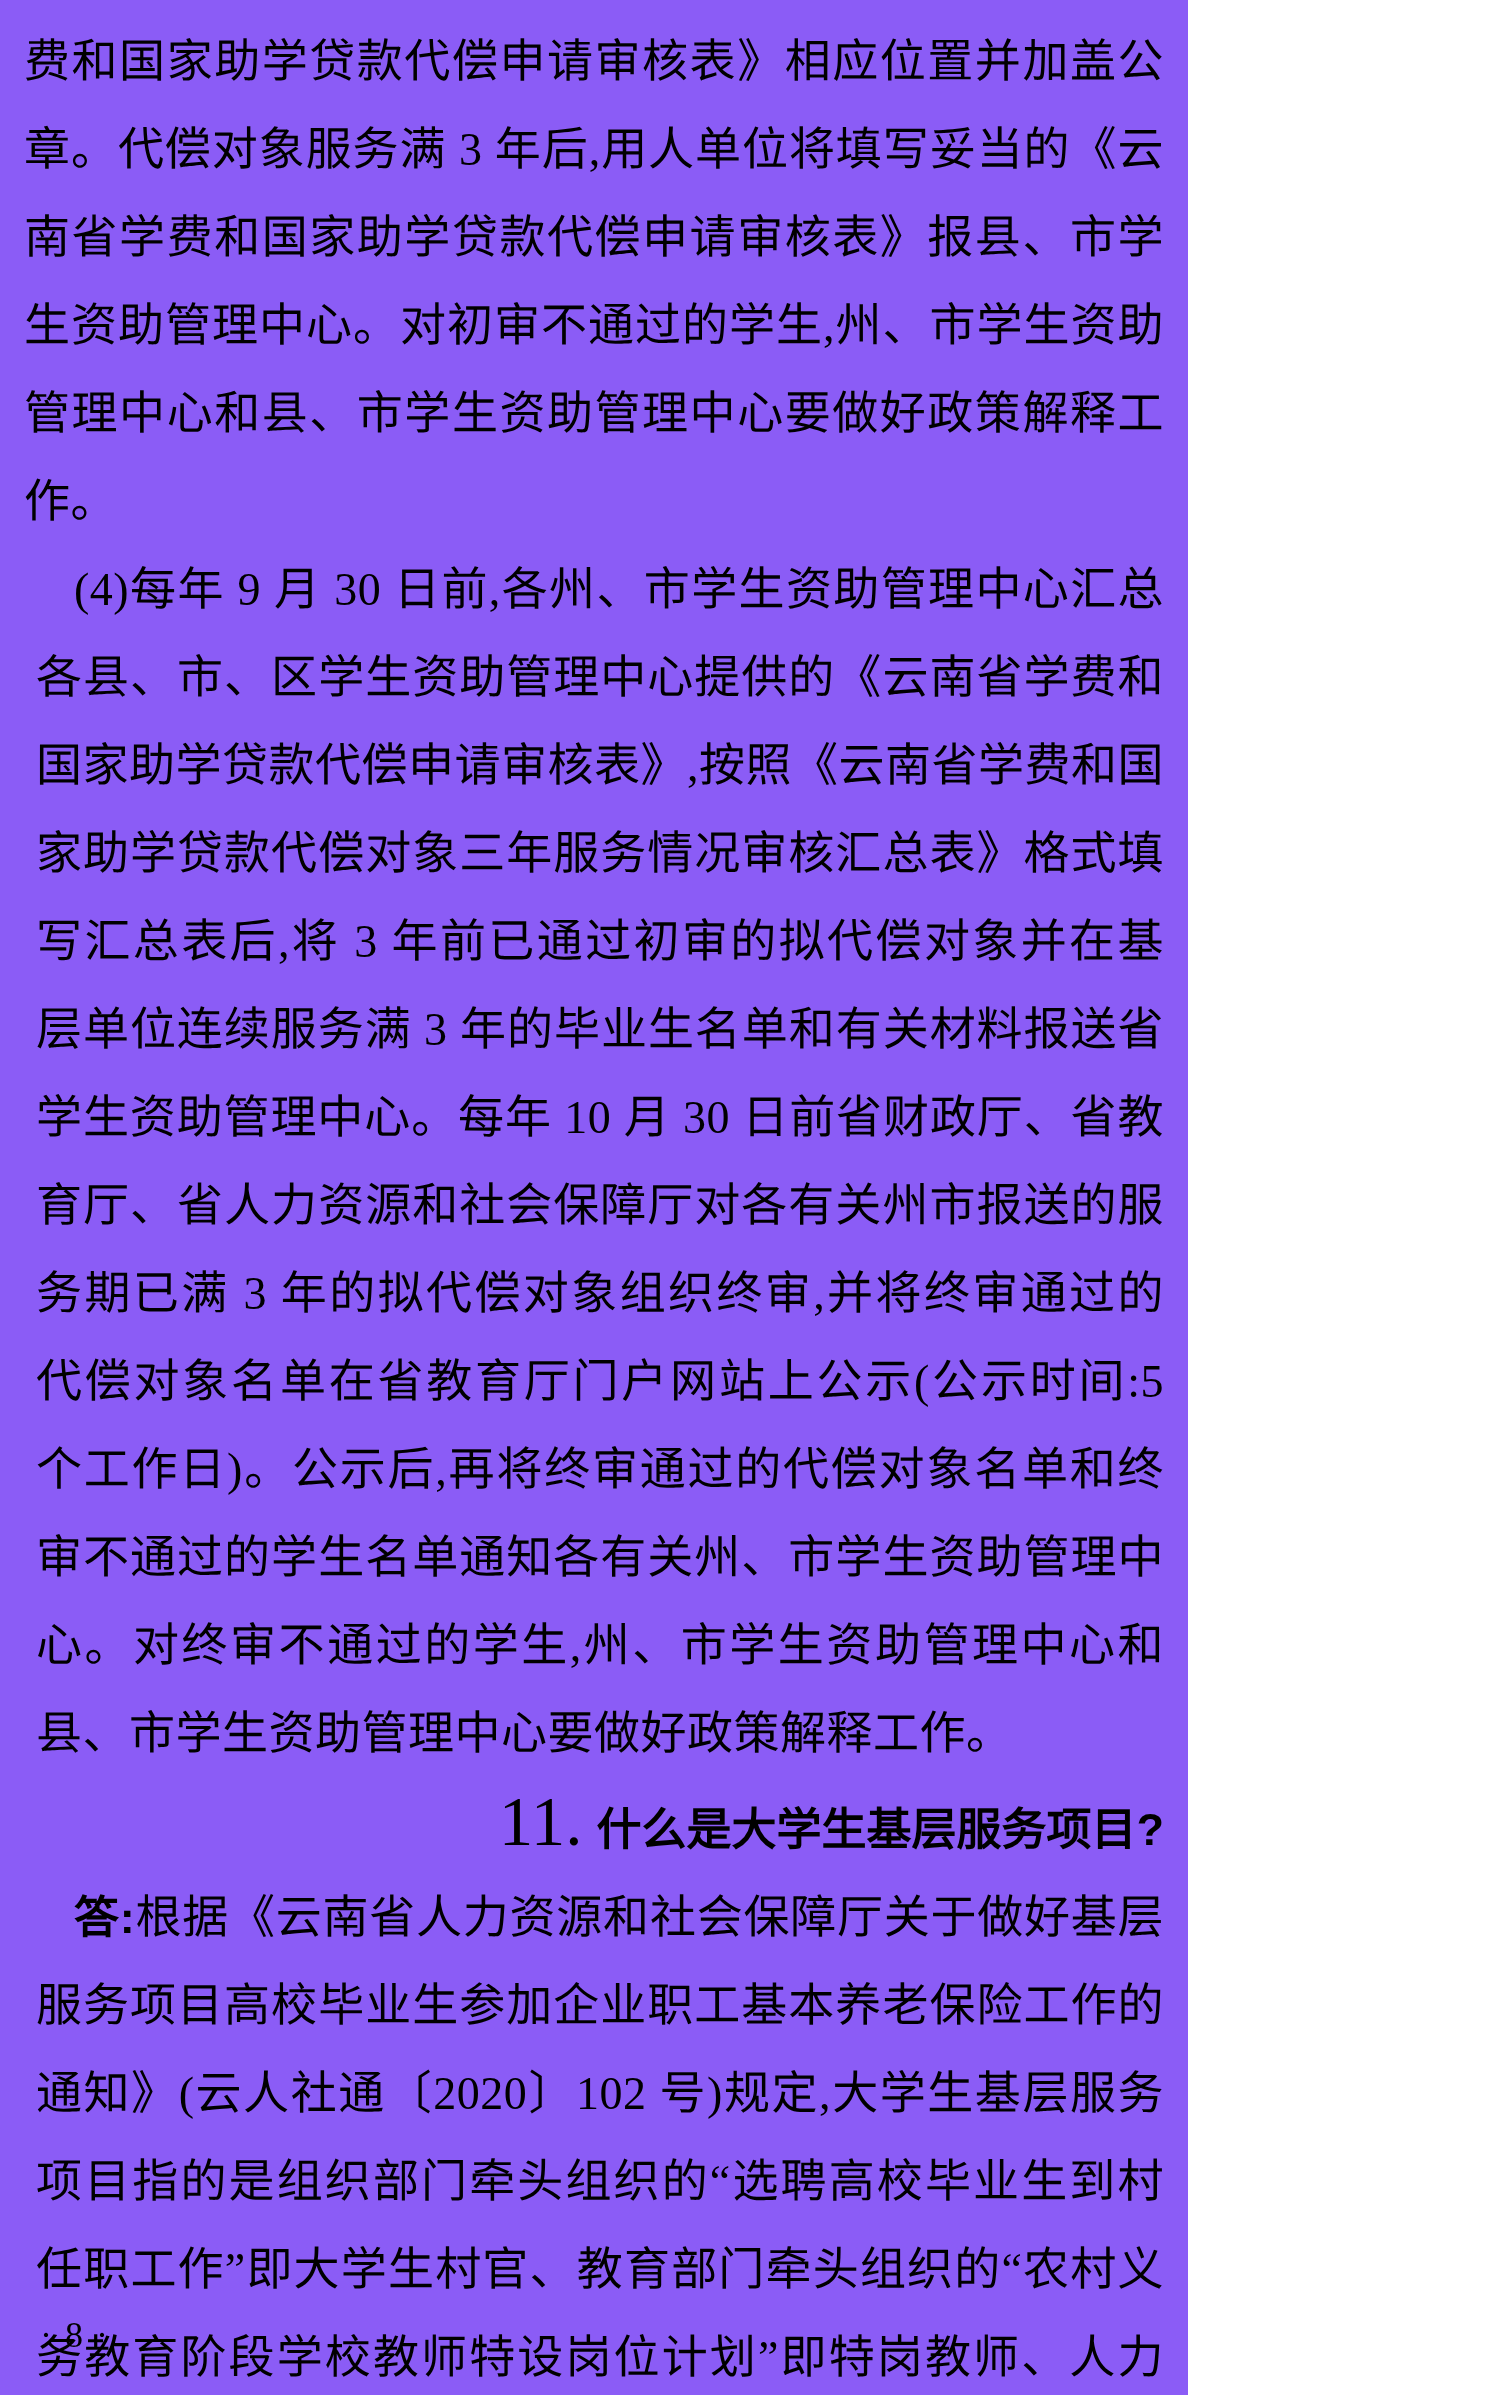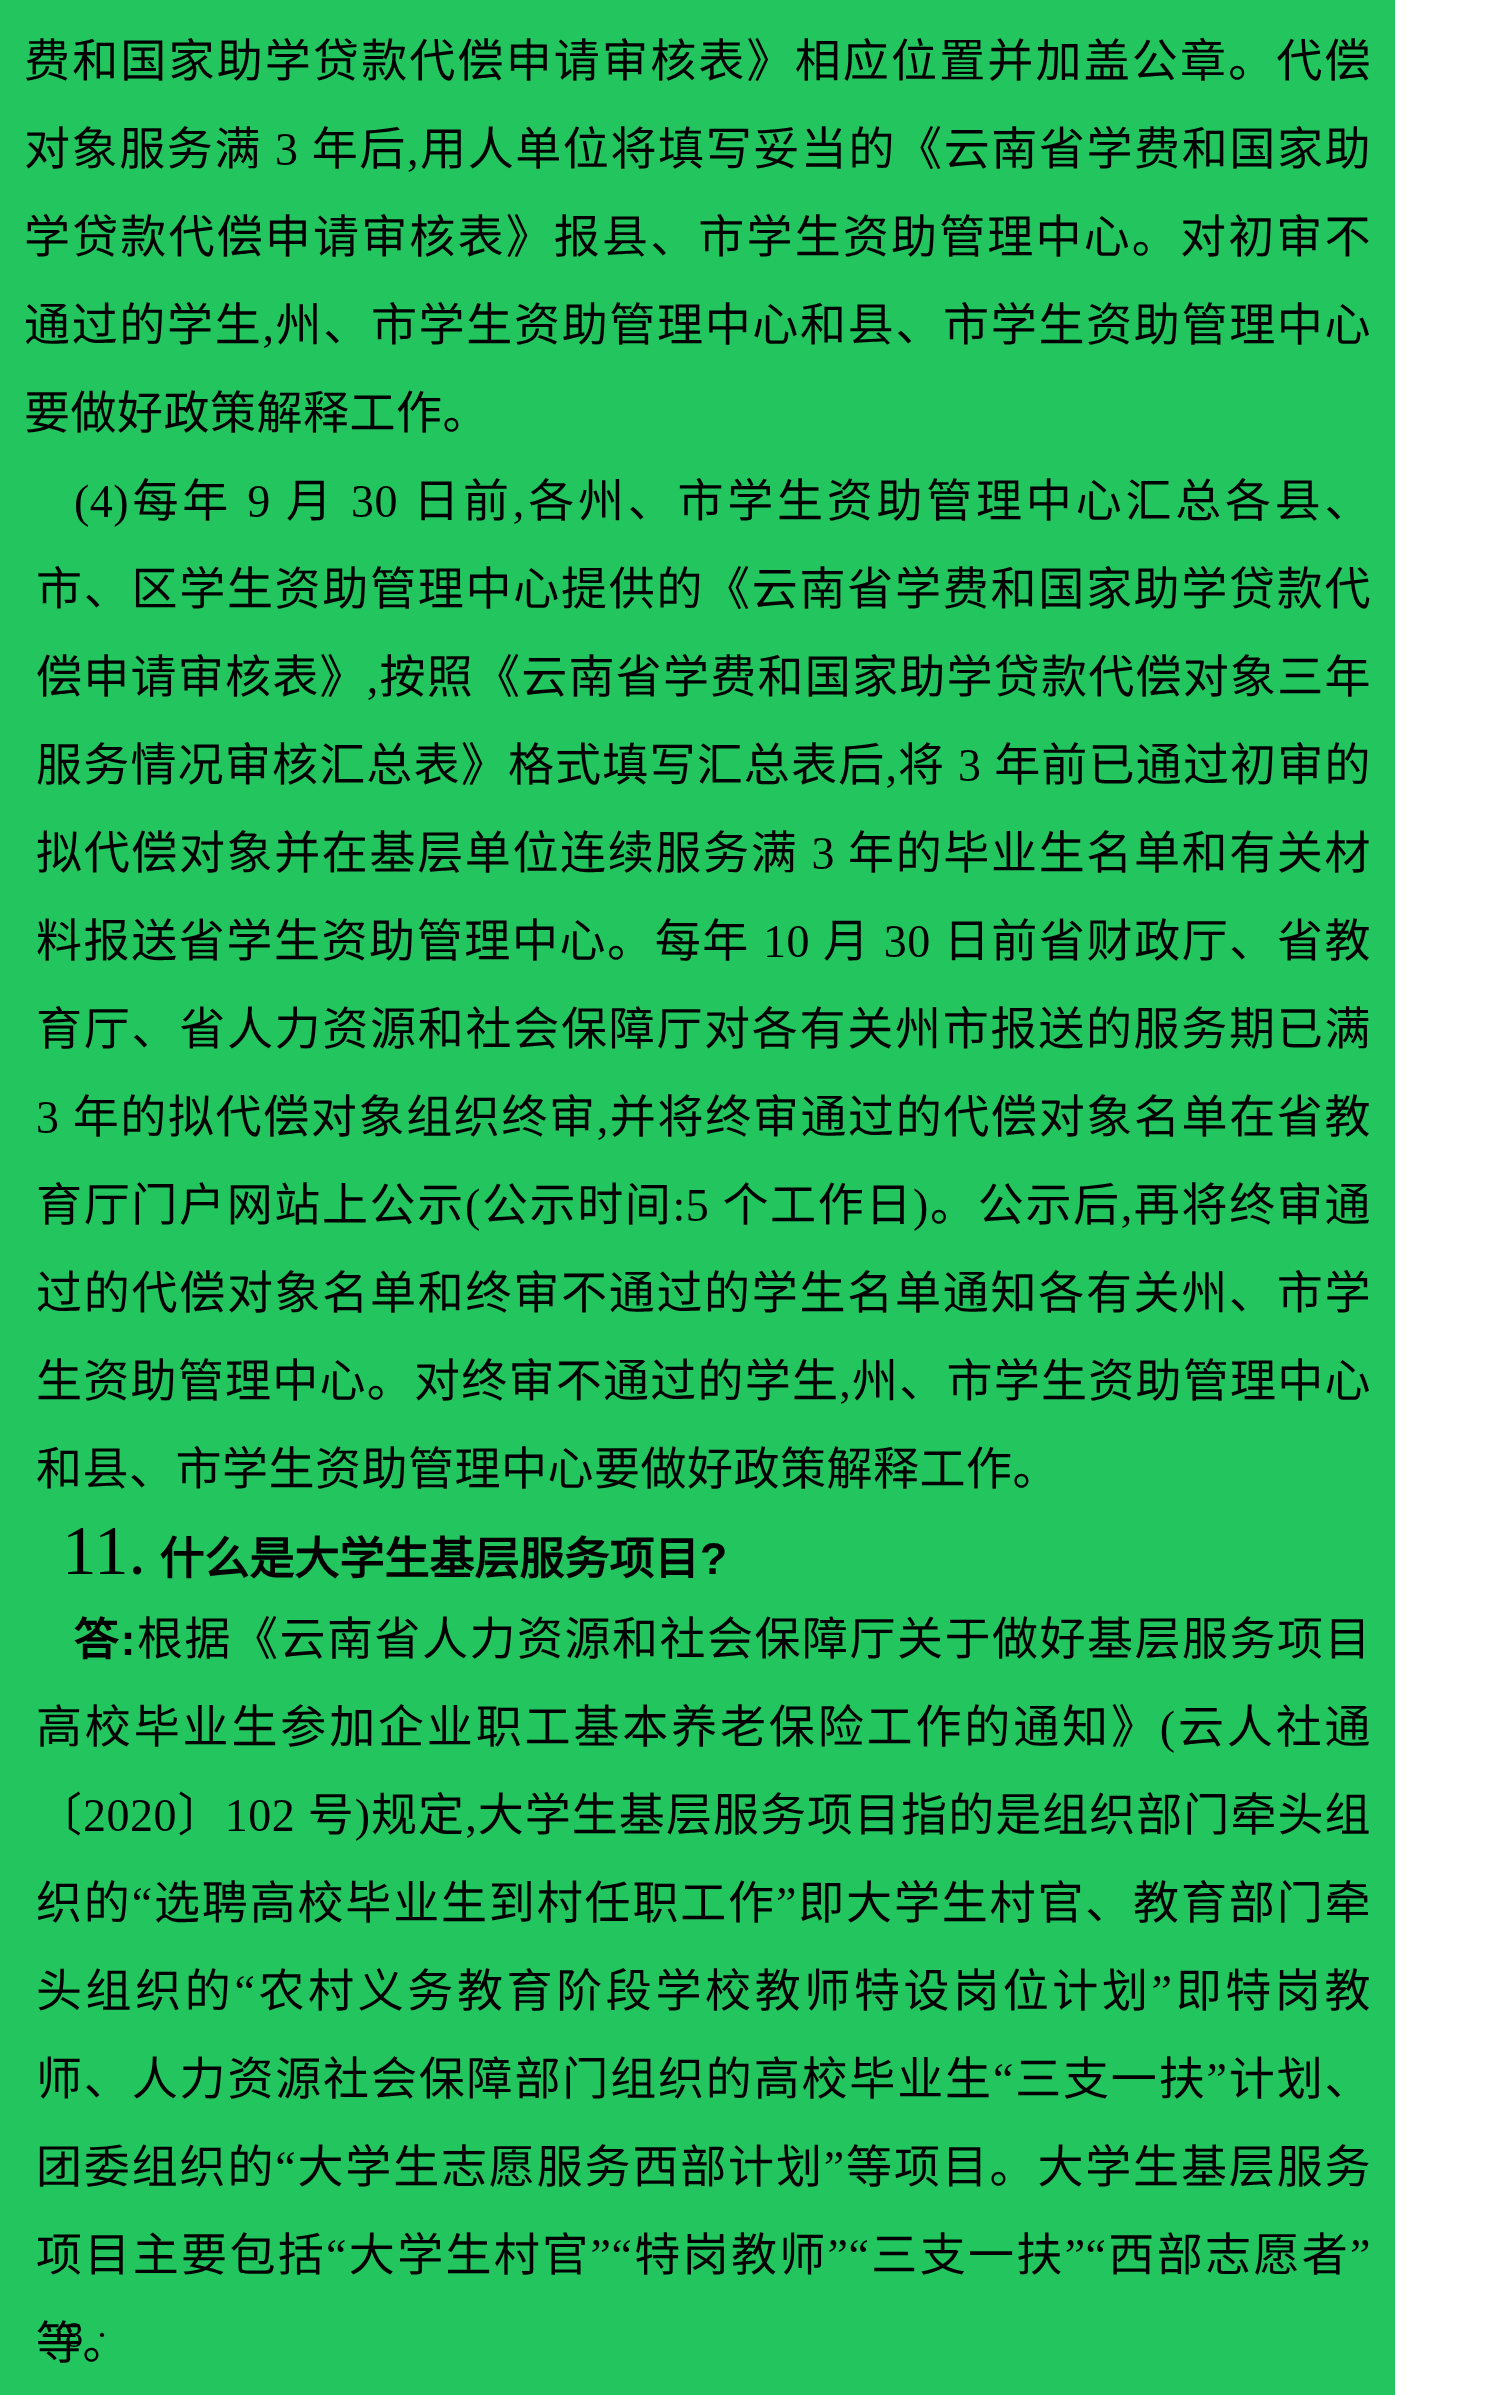--- a/index.html
+++ b/index.html
@@ -1,42 +1,43 @@
 <!DOCTYPE html>
 <html lang="zh-CN"><head>
 <meta charset="utf-8">
 <style>
   * { margin: 0; padding: 0; box-sizing: border-box; }
   html, body { background: #ffffff; }
 
   .page {
     position: relative;
-    width: 1395px;
+    width: 1188px;
     height: 2395px;
-    background: #22c55e;
+    background: #8b5cf6;
     color: #000000;
     font-family: "Liberation Serif", "DejaVu Serif", serif;
     font-size: 46px;
     line-height: 88px;
     padding: 18px 24px 12px 24px;
     overflow: hidden;
   }
 
   .para {
     text-align: justify;
     text-justify: inter-character;
     letter-spacing: 0.5px;
   }
 
   .indent { text-indent: 38px; margin-left: 12px; }
 
   .question {
-    line-height: 74px;
+    line-height: 88px;
     text-indent: 38px;
     white-space: nowrap;
+    text-align: right;
   }
   .q-num {
     font-family: "Liberation Serif", "DejaVu Serif", serif;
     font-weight: 400;
     margin-right: 14px;
   }
   .q-title {
     font-family: "Liberation Sans", "DejaVu Sans", sans-serif;
     font-weight: 700;
     font-size: 45px;

